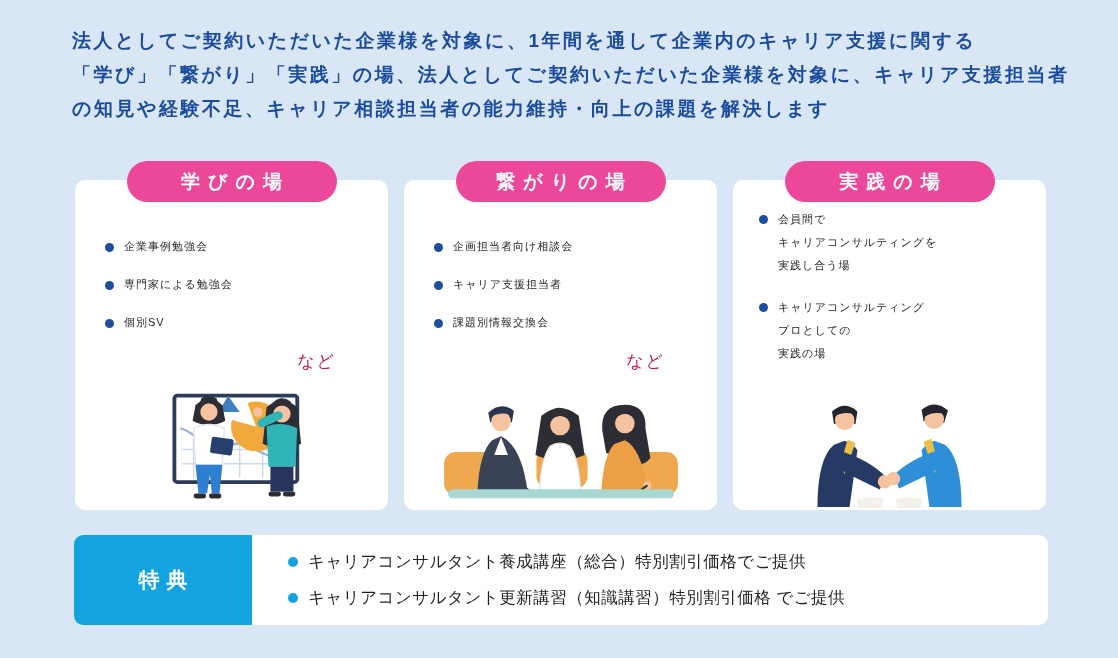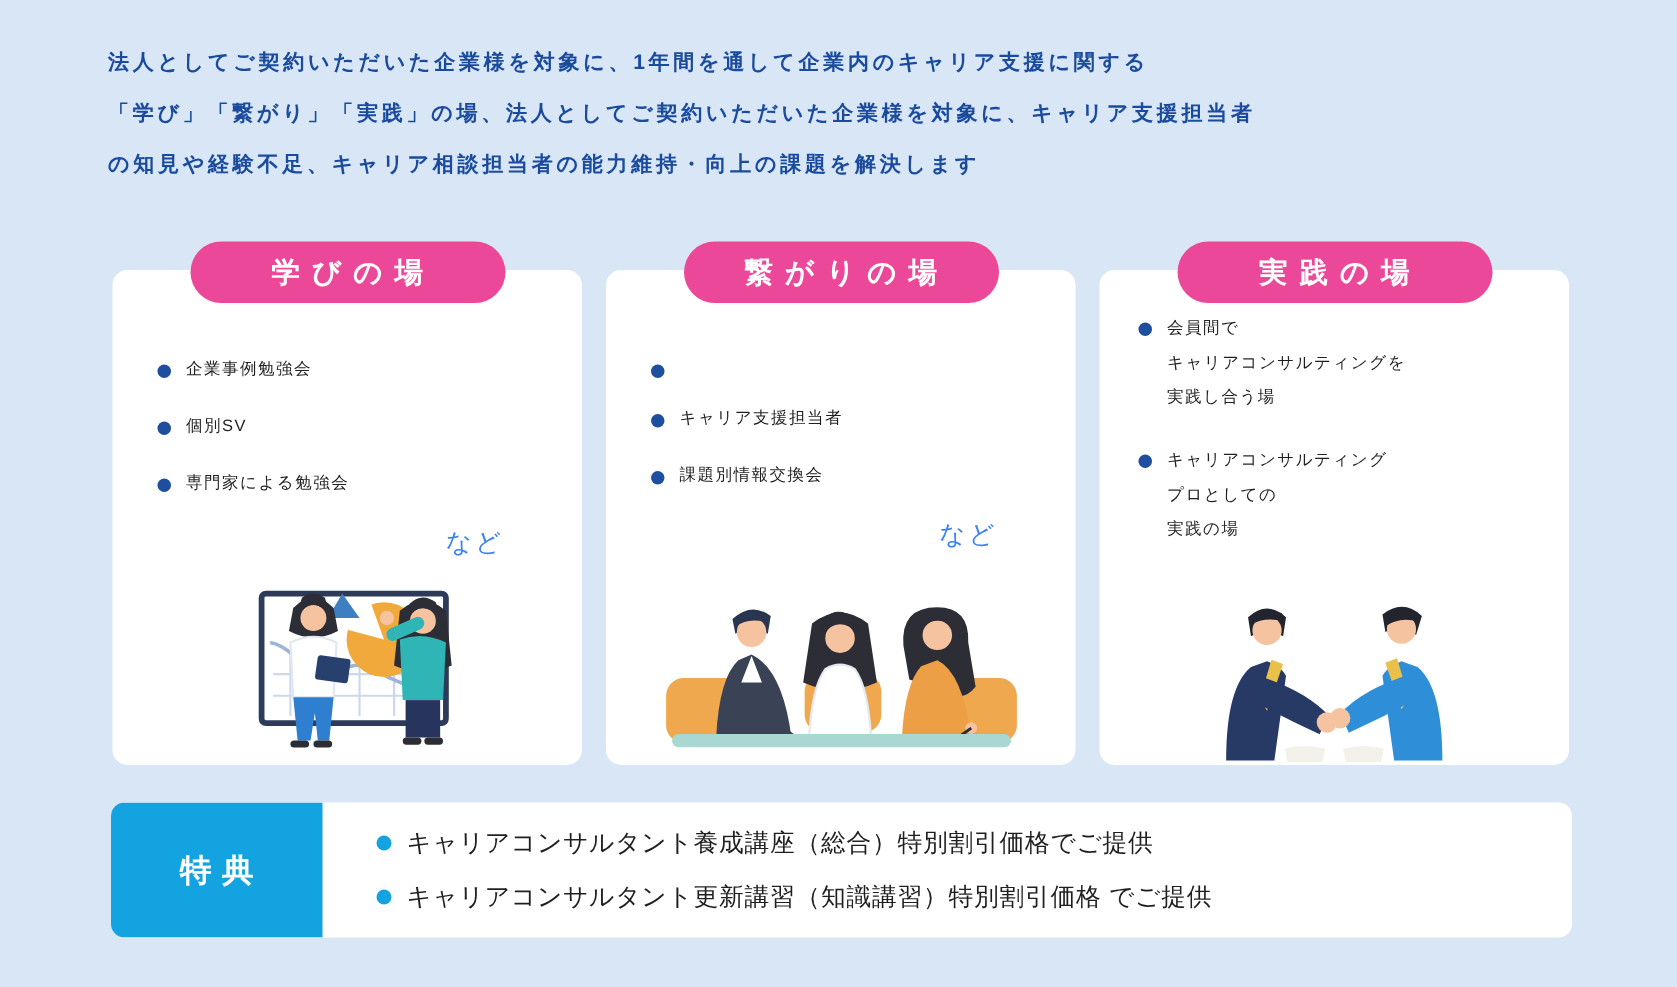--- a/index.html
+++ b/index.html
@@ -4,21 +4,21 @@
 <style>
   * { margin:0; padding:0; box-sizing:border-box; }
   body { font-family:"Liberation Sans","DejaVu Sans",sans-serif; }
   .canvas {
     position:relative; width:1118px; height:658px;
     background:#d9e6f5; overflow:hidden;
   }
   
   .intro {
     position:absolute; left:72px; top:24px;
-    color:#1a4b9d; font-weight:bold; font-size:14px;
+    color:#1a4b9d; font-weight:bold; font-size:19px;
     letter-spacing:2.5px; line-height:34px;
   }
   .intro .line { white-space:nowrap; }
   
   .cards { position:absolute; left:75px; top:180px; display:flex; gap:16px; }
   .card {
     position:relative; width:313px; height:330px;
     background:#ffffff; border-radius:10px;
   }
   .pill {
@@ -35,36 +35,36 @@
     flex:none; width:9px; height:9px; border-radius:50%;
     background:#1d4f9e; margin:7px 10px 0 0;
   }
   .item-text {
     font-size:11px; color:#1f1f1f; letter-spacing:1px;
     line-height:21px; font-weight:500;
   }
   .multi .item-text div { line-height:23px; }
   .card .etc {
     text-align:right; padding-right:52px; margin-top:12px;
-    font-size:17px; color:#3b82f6; letter-spacing:2px;
+    font-size:17px; color:#be185d; letter-spacing:2px;
   }
   .card3 .card-list { margin-top:28px; margin-left:26px; }
   .card3 .card-item { margin-bottom:19px; }
   .illus {
     position:absolute; bottom:2px; left:0; width:100%;
     display:flex; justify-content:center; align-items:flex-end;
   }
   
   .benefits {
     position:absolute; left:74px; top:535px;
     width:974px; height:90px; background:#ffffff;
     border-radius:9px; display:flex; overflow:hidden;
   }
   .benefit-label {
-    flex:none; width:141px; background:#14a3e1; color:#ffffff;
+    flex:none; width:178px; background:#14a3e1; color:#ffffff;
     display:flex; align-items:center; justify-content:center;
     font-size:21px; font-weight:bold; letter-spacing:7px; padding-left:7px;
   }
   .benefit-list {
     flex:1; display:flex; flex-direction:column; justify-content:center;
     gap:14px; padding-left:36px;
   }
   .benefit-item { display:flex; align-items:center; }
   .benefit-item .dot { background:#14a3e1; width:10px; height:10px; margin:0 10px 0 0; }
   .benefit-text {
@@ -87,25 +87,25 @@
 
     <div class="card">
       <div class="pill">学びの場</div>
       <div class="card-list">
         <div class="card-item">
           <span class="dot"></span>
           <span class="item-text">企業事例勉強会</span>
         </div>
         <div class="card-item">
           <span class="dot"></span>
+          <span class="item-text">専門家による勉強会</span>
+        </div>
+        <div class="card-item">
+          <span class="dot"></span>
           <span class="item-text">個別SV</span>
-        </div>
-        <div class="card-item">
-          <span class="dot"></span>
-          <span class="item-text">専門家による勉強会</span>
         </div>
       </div>
       <div class="etc">など</div>
       <div class="illus">
         <svg width="212" height="120" viewBox="0 0 220 125">
 
           <rect x="50" y="8" width="128" height="90" rx="3" fill="#ffffff" stroke="#2e3a59" stroke-width="4"></rect>
           <g stroke="#ccd9ec" stroke-width="1.5">
             <line x1="70" y1="50" x2="70" y2="93"></line>
               <line x1="94" y1="50" x2="94" y2="93"></line>
@@ -140,20 +140,21 @@
           <rect x="163" y="108" width="13" height="5" rx="2.5" fill="#2d2d36"></rect>
         </svg>
       </div>
     </div>
 
     <div class="card">
       <div class="pill">繋がりの場</div>
       <div class="card-list">
         <div class="card-item">
           <span class="dot"></span>
+          <span class="item-text">企画担当者向け相談会</span>
         </div>
         <div class="card-item">
           <span class="dot"></span>
           <span class="item-text">キャリア支援担当者</span>
         </div>
         <div class="card-item">
           <span class="dot"></span>
           <span class="item-text">課題別情報交換会</span>
         </div>
       </div>

